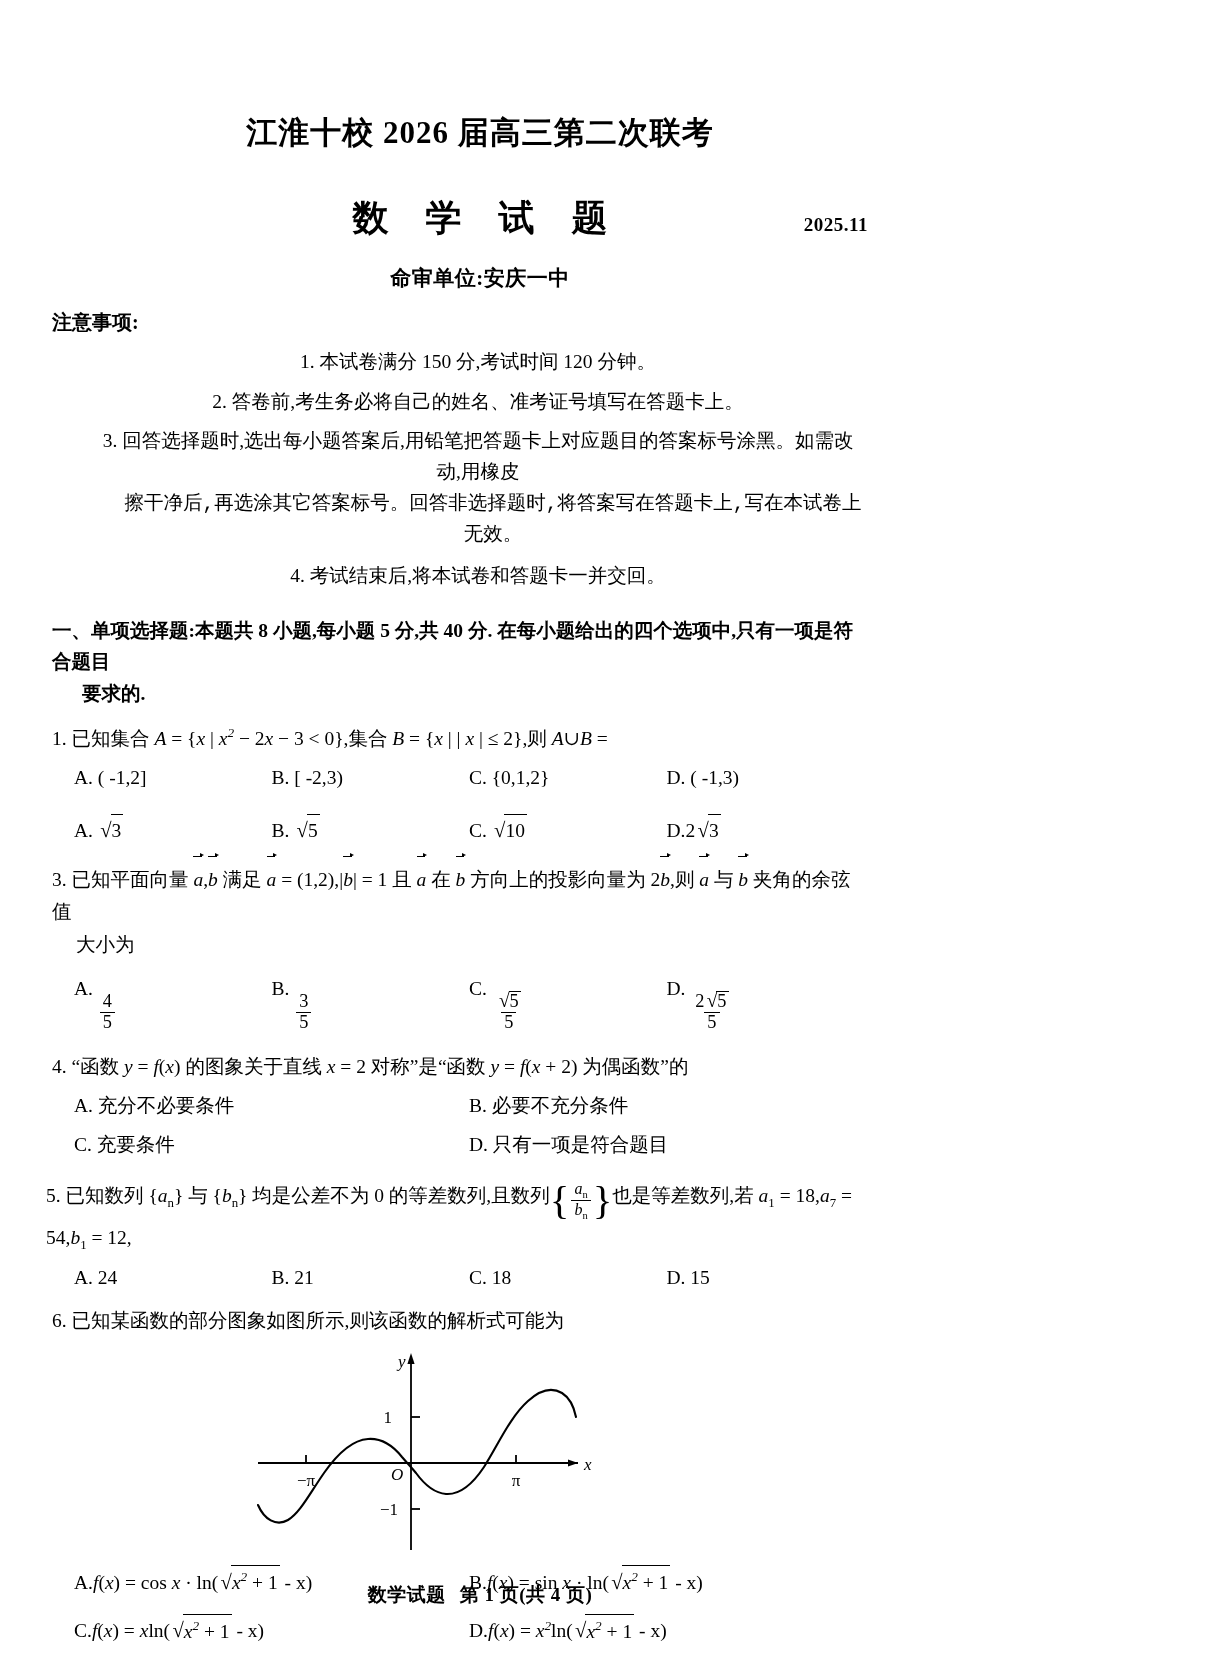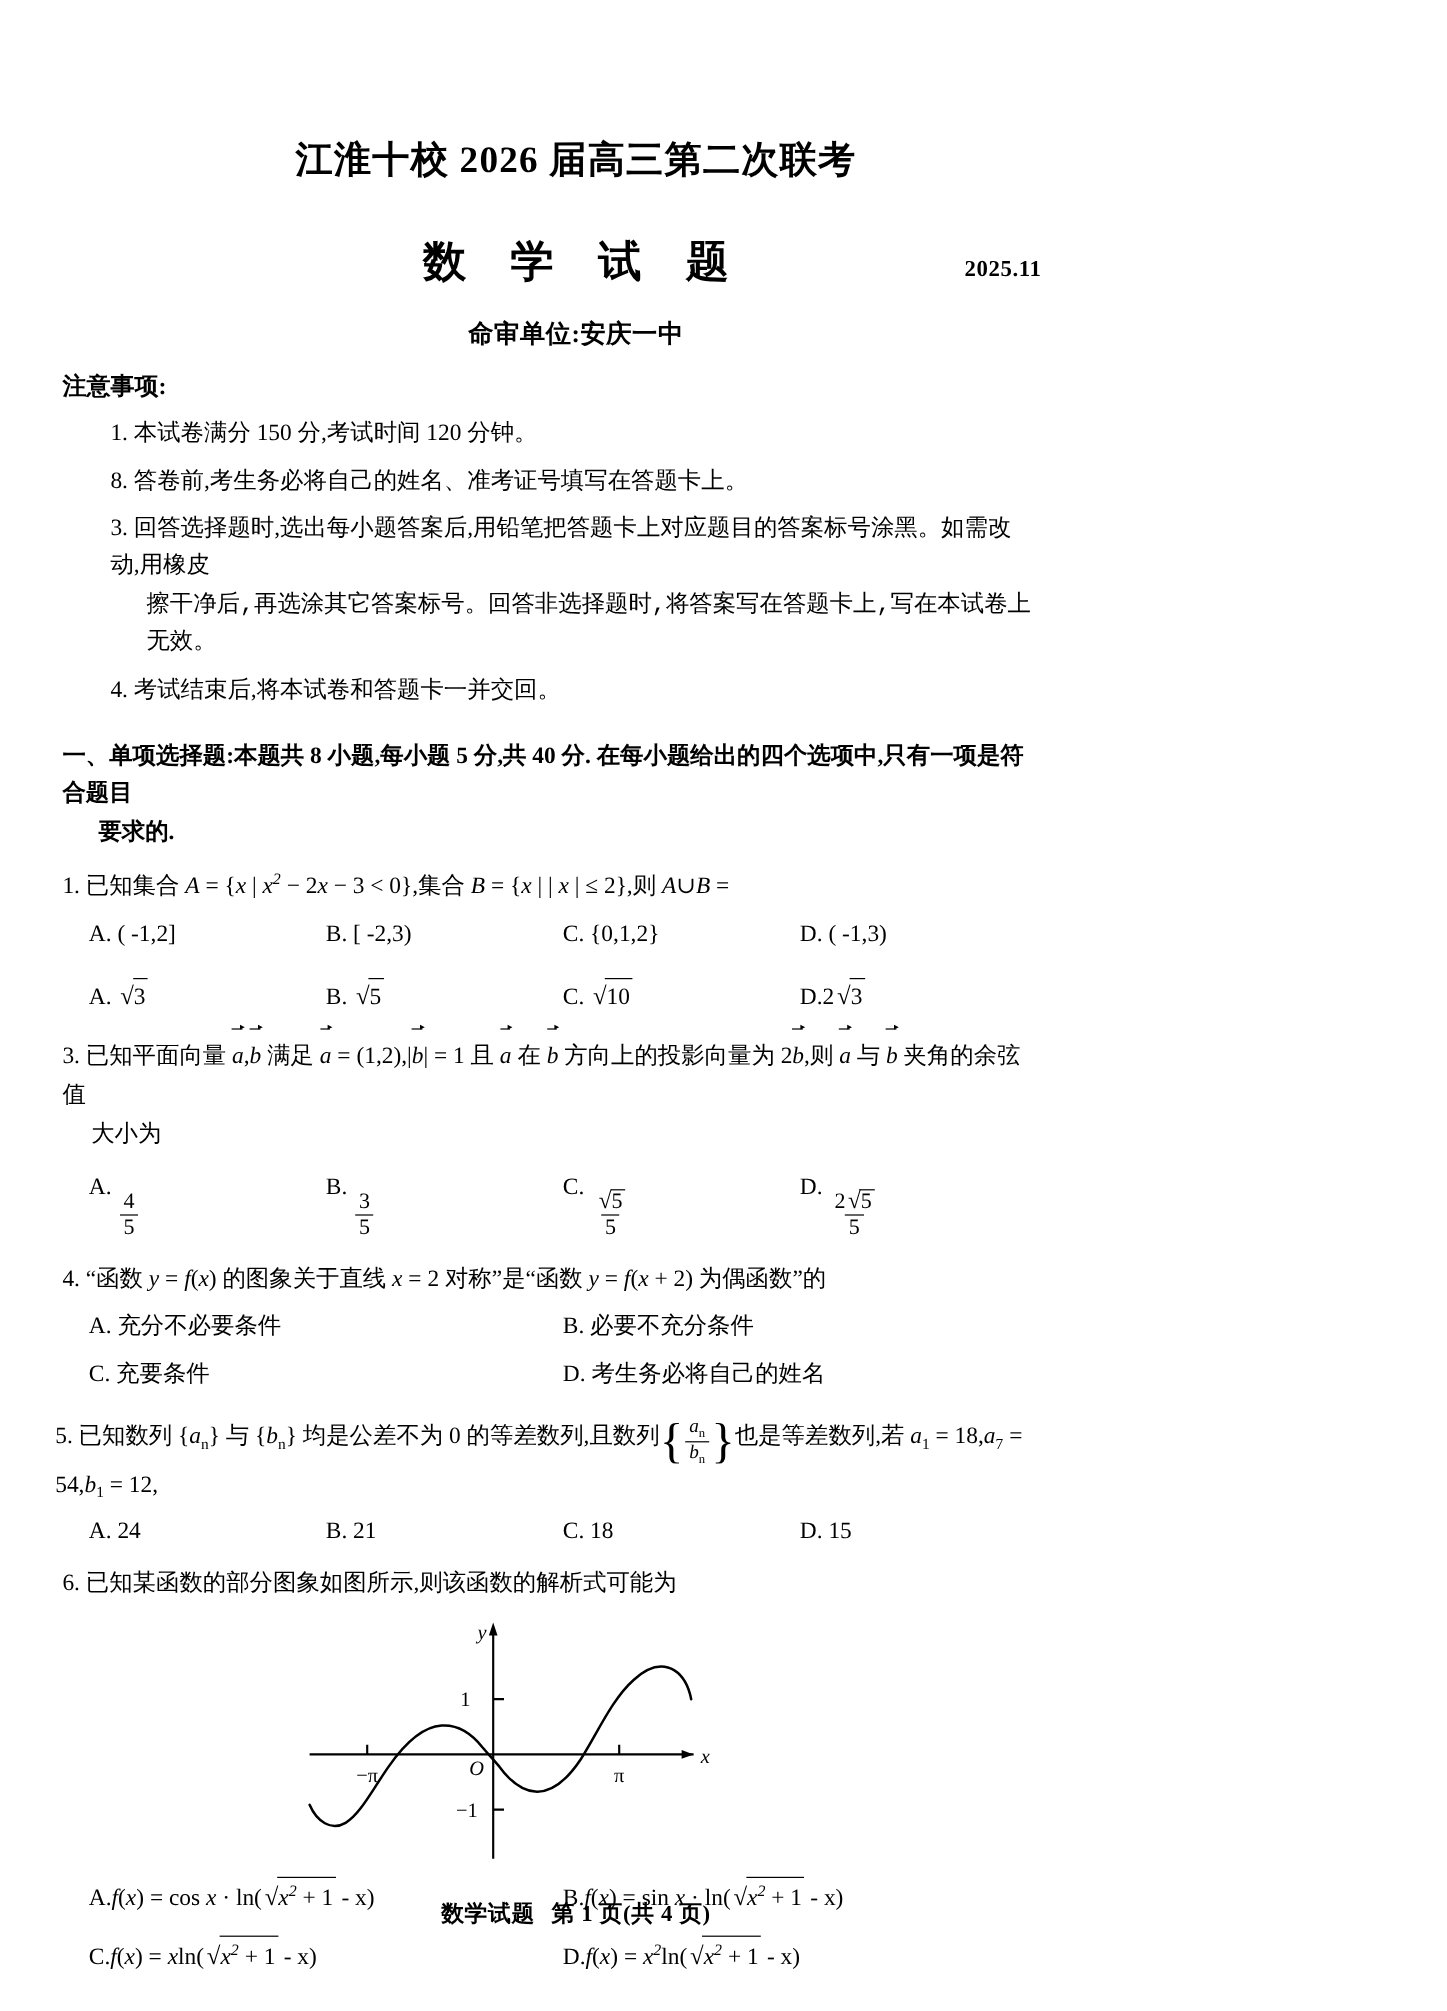--- a/index.html
+++ b/index.html
@@ -75,20 +75,21 @@
   .notice-list {
     margin: 4px 0 0 0;
     padding: 0;
     list-style: none;
   }
   .notice-list li {
     padding-left: 40px;
     text-indent: 0;
     margin-top: 8px;
     line-height: 1.60;
+    text-align: center;
   }
   .notice-list li .cont {
     display: block;
     padding-left: 30px;
     font-family: Liberation Mono, monospace;
   }
 
   .section-head {
     margin-top: 24px;
     font-weight: bold;
@@ -227,21 +228,21 @@
     <div class="exam-date">2025.11</div>
   </div>
 
   <div class="maker-line">命审单位:安庆一中</div>
 
   <div class="content">
 
     <div class="notice-head">注意事项:</div>
     <ul class="notice-list">
       <li>1. 本试卷满分 150 分,考试时间 120 分钟。</li>
-      <li>8. 答卷前,考生务必将自己的姓名、准考证号填写在答题卡上。</li>
+      <li>2. 答卷前,考生务必将自己的姓名、准考证号填写在答题卡上。</li>
       <li>3. 回答选择题时,选出每小题答案后,用铅笔把答题卡上对应题目的答案标号涂黑。如需改动,用橡皮</li>
       <li style="margin-top:2px;">
         <span class="cont">擦干净后,再选涂其它答案标号。回答非选择题时,将答案写在答题卡上,写在本试卷上无效。</span>
       </li>
       <li>4. 考试结束后,将本试卷和答题卡一并交回。</li>
     </ul>
 
     <div class="section-head">
       <span>一、单项选择题:本题共 8 小题,每小题 5 分,共 40 分. 在每小题给出的四个选项中,只有一项是符合题目</span>
       <span class="hang">要求的.</span>
@@ -322,21 +323,21 @@
       <span class="q-stem">
         <span>4.</span>
         “函数 <i>y</i> = <i>f</i>(<i>x</i>) 的图象关于直线 <i>x</i> = 2 对称”是“函数 <i>y</i> = <i>f</i>(<i>x</i> + 2) 为偶函数”的
       </span>
       <div class="opts two">
         <div class="opt">A. 充分不必要条件</div>
         <div class="opt">B. 必要不充分条件</div>
       </div>
       <div class="opts two">
         <div class="opt">C. 充要条件</div>
-        <div class="opt">D. 考生务必将自己的姓名</div>
+        <div class="opt">D. 只有一项是符合题目</div>
       </div>
     </div>
 
     <div class="q" style="margin-top:18px;">
       <span class="q-stem" style="margin-left:-6px;">
         <span>5.</span>
         已知数列 {<i>a</i><sub class="s">n</sub>} 与 {<i>b</i><sub class="s">n</sub>} 均是公差不为 0 的等差数列,且数列<span class="brace-set">
             <span class="bl">{</span>
             <span class="frac frac-sm">
               <span class="num"><i>a</i><sub class="s">n</sub></span>

